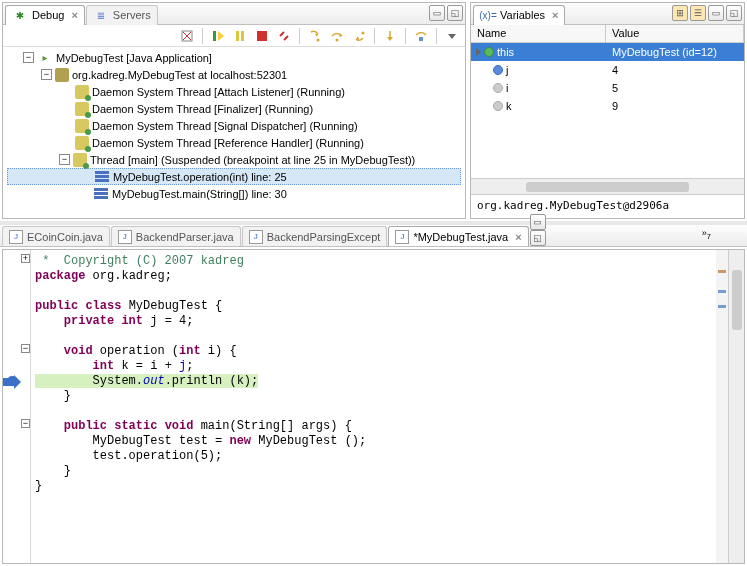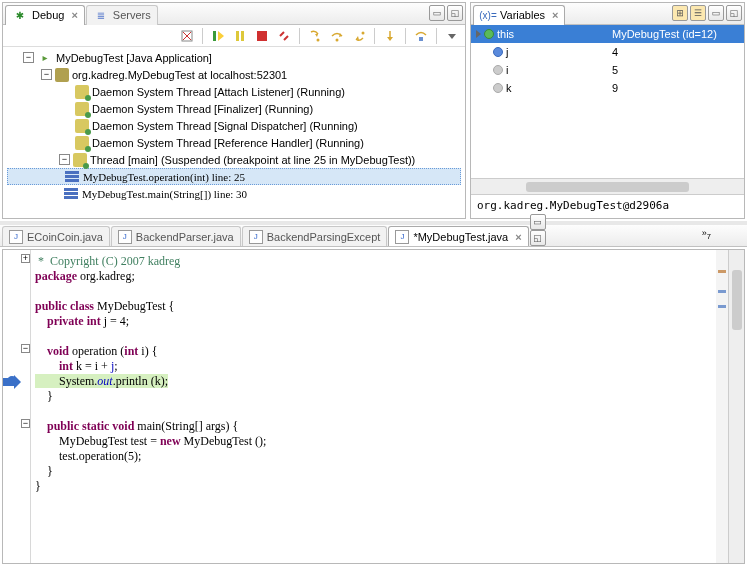--- a/index.html
+++ b/index.html
@@ -81,21 +81,21 @@
 
   
   .tree { flex:1; overflow:auto; padding: 2px 4px; }
   .tree-row {
     display:flex; align-items:center;
     height:17px; white-space:nowrap;
     gap:3px;
   }
   .tree-row.sel { background:#d6e7f7; border:1px dotted #6a9bd8; }
   .indent1{padding-left:16px;} .indent2{padding-left:34px;}
-  .indent3{padding-left:52px;} .indent4{padding-left:40px;font-family:Liberation Serif, serif;}
+  .indent3{padding-left:52px;} .indent4{padding-left:70px;}
   .expander{width:11px;height:11px;border:1px solid #888;display:inline-flex;align-items:center;justify-content:center;font-size:9px;line-height:1;background:#fff;}
   .tree-spacer{width:13px;display:inline-block;}
 
   
   .ico{width:16px;height:16px;display:inline-flex;align-items:center;justify-content:center;font-size:10px;}
   .ico-bug{color:#2a8a2a;}
   .ico-servers{color:#5577cc;}
   .ico-run{color:#5a9a3a;}
   .ico-vm{width:14px;height:14px;background:#b0a050;border-radius:2px;display:inline-block;}
   .ico-thread{width:14px;height:14px;background:#d8c860;border-radius:2px;display:inline-block;position:relative;}
@@ -118,21 +118,21 @@
   .vdot.gray{background:#ccc;border:1px solid #aaa;}
   .expander-tri{width:0;height:0;border-top:4px solid transparent;border-bottom:4px solid transparent;border-left:5px solid #666;display:inline-block;}
   .vars-detail{height:24px;border-top:1px solid #ccc;background:#fff;padding:4px 6px;font-family:monospace;font-size:11px;}
   .hscroll{height:16px;background:#eee;border-top:1px solid #ccc;display:flex;align-items:center;justify-content:center;}
   .hscroll .thumb{width:60%;height:10px;background:#ccc;border-radius:3px;}
 
   
   .editor-tabs{height:22px;display:flex;align-items:flex-end;padding-left:2px;background:linear-gradient(#fdfdfd,#ececec);border-bottom:1px solid #c0c0c0;position:relative;}
   .editor-area{flex:1;display:flex;overflow:hidden;position:relative;border:1px solid #b8b8b8;margin:2px;}
   .gutter{width:28px;background:#fff;border-right:1px solid #d8d8d8;position:relative;}
-  .code{flex:1;font-family:Liberation Serif, serif;font-size:12px;line-height:15px;padding:4px 4px;white-space:pre;overflow:hidden;position:relative;}
+  .code{flex:1;font-family:Liberation Mono, monospace;font-size:12px;line-height:15px;padding:4px 4px;white-space:pre;overflow:hidden;position:relative;}
   .kw{color:#7f0055;font-weight:bold;}
   .cmt{color:#3f7f5f;}
   .mk{background:#d6f0c0;display:inline;}
   .field-ref{color:#0000c0;}
   .fold{position:absolute;left:18px;width:9px;height:9px;border:1px solid #888;background:#fff;font-size:9px;line-height:7px;text-align:center;}
   .bp{position:absolute;left:4px;width:10px;height:10px;background:#3a70c8;border-radius:50%;}
   .ip{position:absolute;left:2px;width:12px;height:8px;background:#3a70c8;}
   .ip::after{content:'';position:absolute;left:12px;top:-3px;border:7px solid transparent;border-left-color:#3a70c8;}
   .vscroll{width:16px;background:#eee;border-left:1px solid #ccc;display:flex;flex-direction:column;align-items:center;}
   .vscroll .thumb{width:10px;height:60px;background:#ccc;border-radius:3px;margin-top:20px;}
@@ -293,20 +293,24 @@
           <span>Variables</span>
           <span class="x">×</span>
         </div>
         <div class="right-ctrls">
           <div class="ctrl-btn" style="background:#fce8b0;">⊞</div>
           <div class="ctrl-btn" style="background:#fce8b0;">☰</div>
           <div class="ctrl-btn">▭</div>
           <div class="ctrl-btn">◱</div>
         </div>
       </div>
+      <div class="vars-header">
+        <div class="col-name">Name</div>
+        <div class="col-val">Value</div>
+      </div>
       <div class="vars-body">
         <div class="var-row sel">
           <div class="c1">
               <span class="expander-tri"></span>
               <span class="vdot green"></span>
               <span>this</span>
             </div>
           <div class="c2">MyDebugTest  (id=12)</div>
         </div>
         <div class="var-row">

